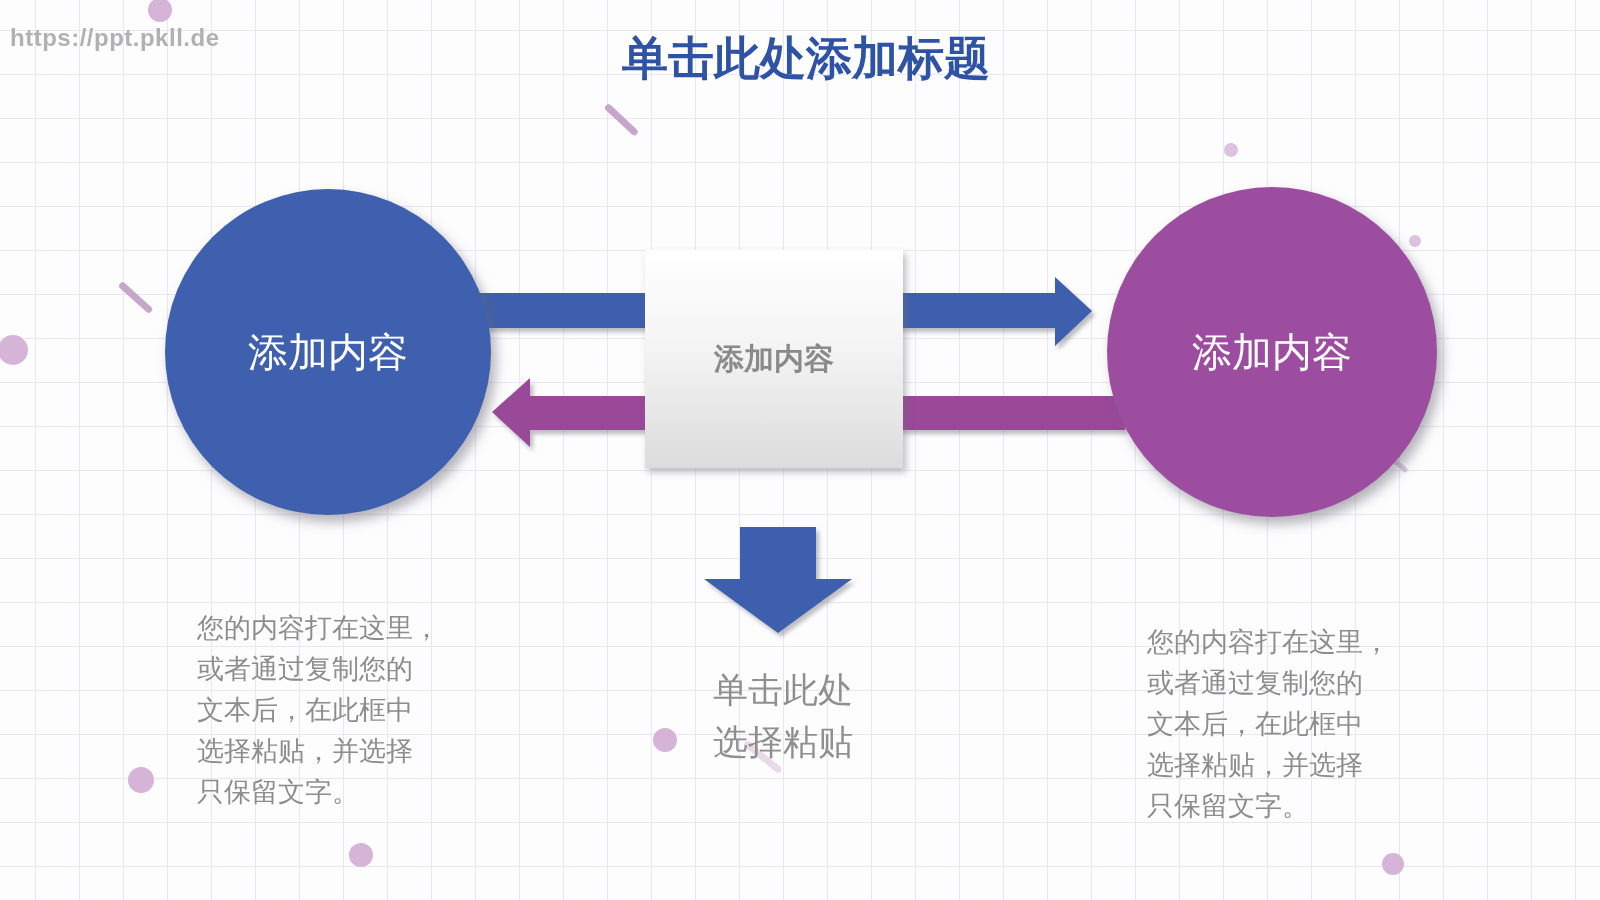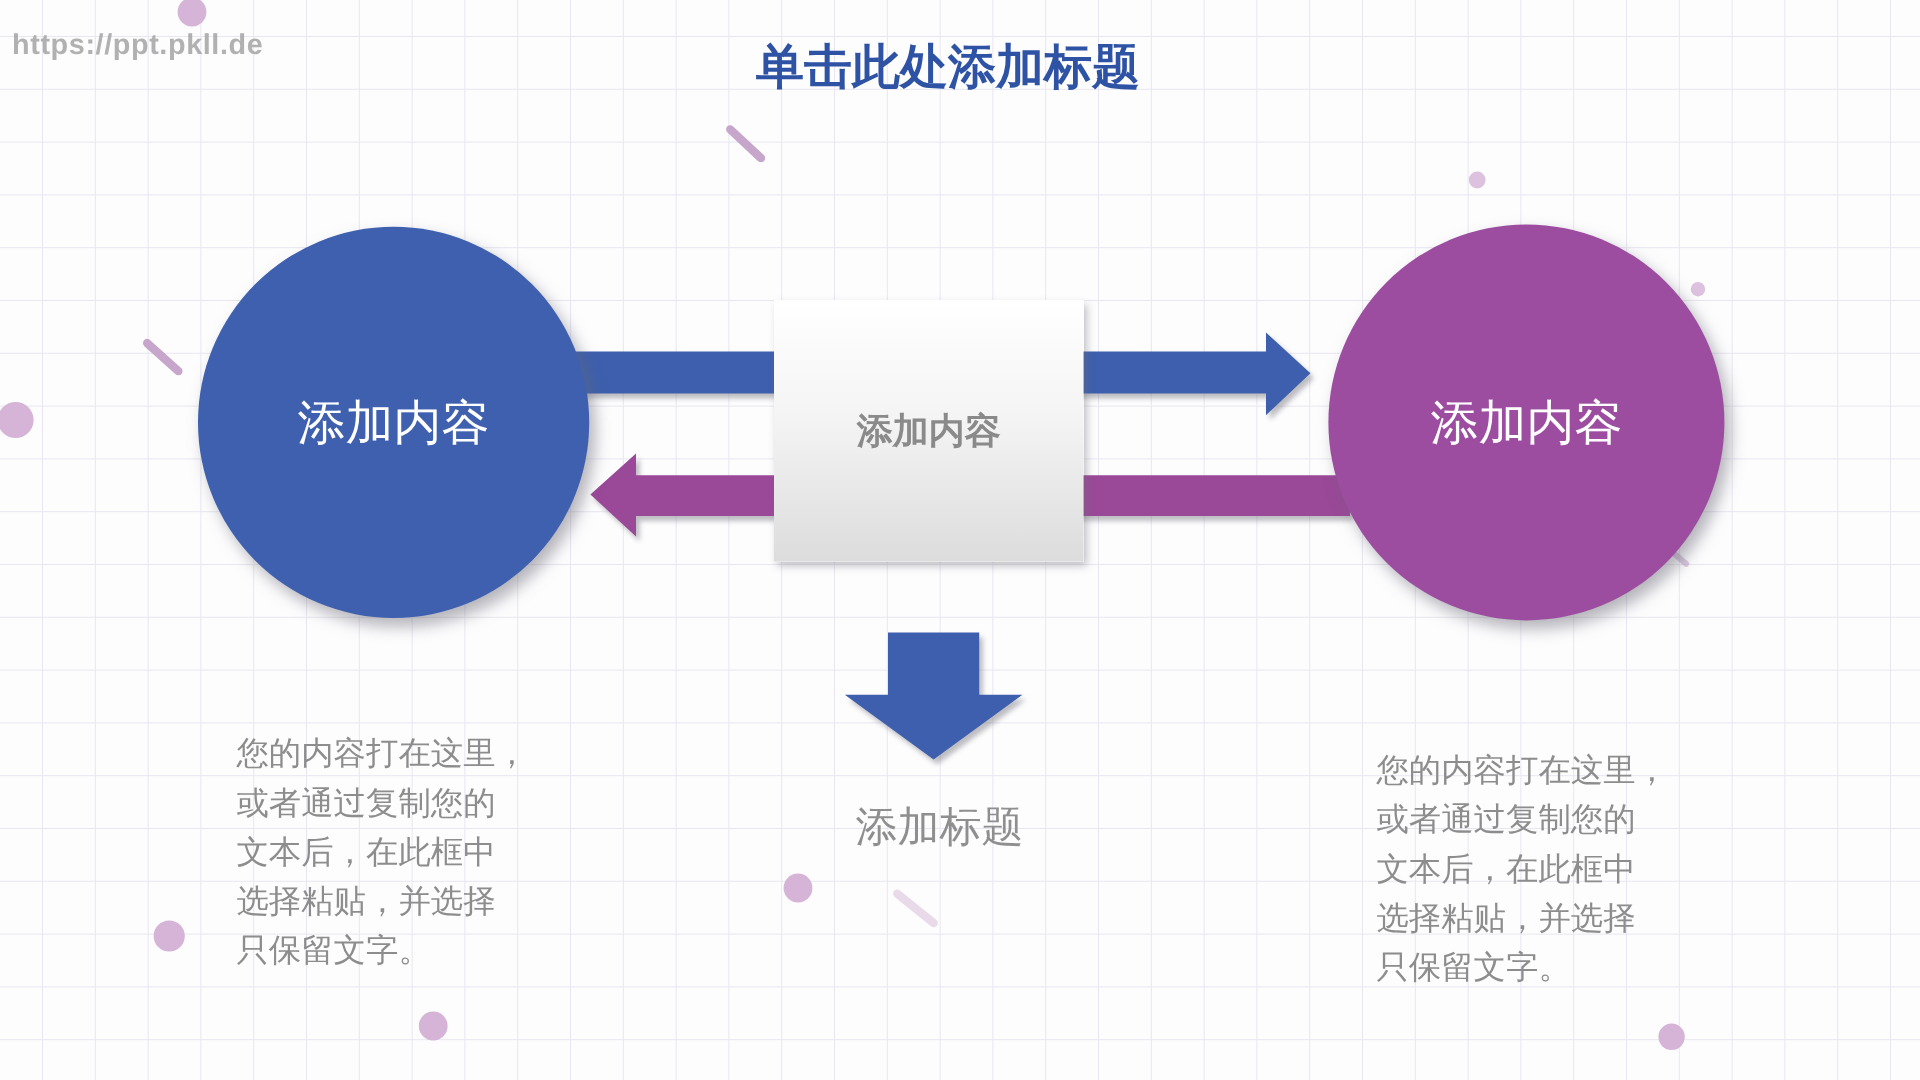--- a/index.html
+++ b/index.html
@@ -13,22 +13,22 @@
     background-position:-9px -14px;
     font-family:"Liberation Sans","DejaVu Sans",sans-serif;
   }
   .watermark{
     position:absolute;left:10px;top:4px;z-index:6;
     font-size:24px;font-weight:600;letter-spacing:.5px;
     color:rgba(158,158,158,.8);
     margin-top:20px;
   }
   .title{
-    position:absolute;left:0;top:28px;width:1580px;z-index:5;
-    text-align:center;font-size:40px;font-weight:700;color:#2e52a4;
+    position:absolute;left:16px;top:28px;width:1580px;z-index:5;
+    text-align:center;font-size:46px;font-weight:700;color:#2e52a4;
   }
   .dot{position:absolute;border-radius:50%;background:#d5b4d7;z-index:1;}
   .dot.light{background:#dcc2de;}
   .stick{position:absolute;height:7px;border-radius:4px;background:#c7a6cb;transform-origin:left center;z-index:1;}
   .arrows{position:absolute;left:0;top:0;z-index:2;}
   .arrows path{filter:drop-shadow(3px 4px 2px rgba(108,108,120,.45));}
   .circle{
     position:absolute;border-radius:50%;z-index:3;
     display:flex;align-items:center;justify-content:center;
     color:#ffffff;font-size:40px;
@@ -87,21 +87,22 @@
   </div>
   <div class="circle purple">
     <span>添加内容</span>
   </div>
 
   <div class="center-box">
     <span>添加内容</span>
   </div>
 
   <div class="caption">
-    <div>添加标题</div>
+    <div>单击此处</div>
+    <div>选择粘贴</div>
   </div>
 
   <div class="body-text left">
     <div>您的内容打在这里，</div>
     <div>或者通过复制您的</div>
     <div>文本后，在此框中</div>
     <div>选择粘贴，并选择</div>
     <div>只保留文字。</div>
   </div>
 

